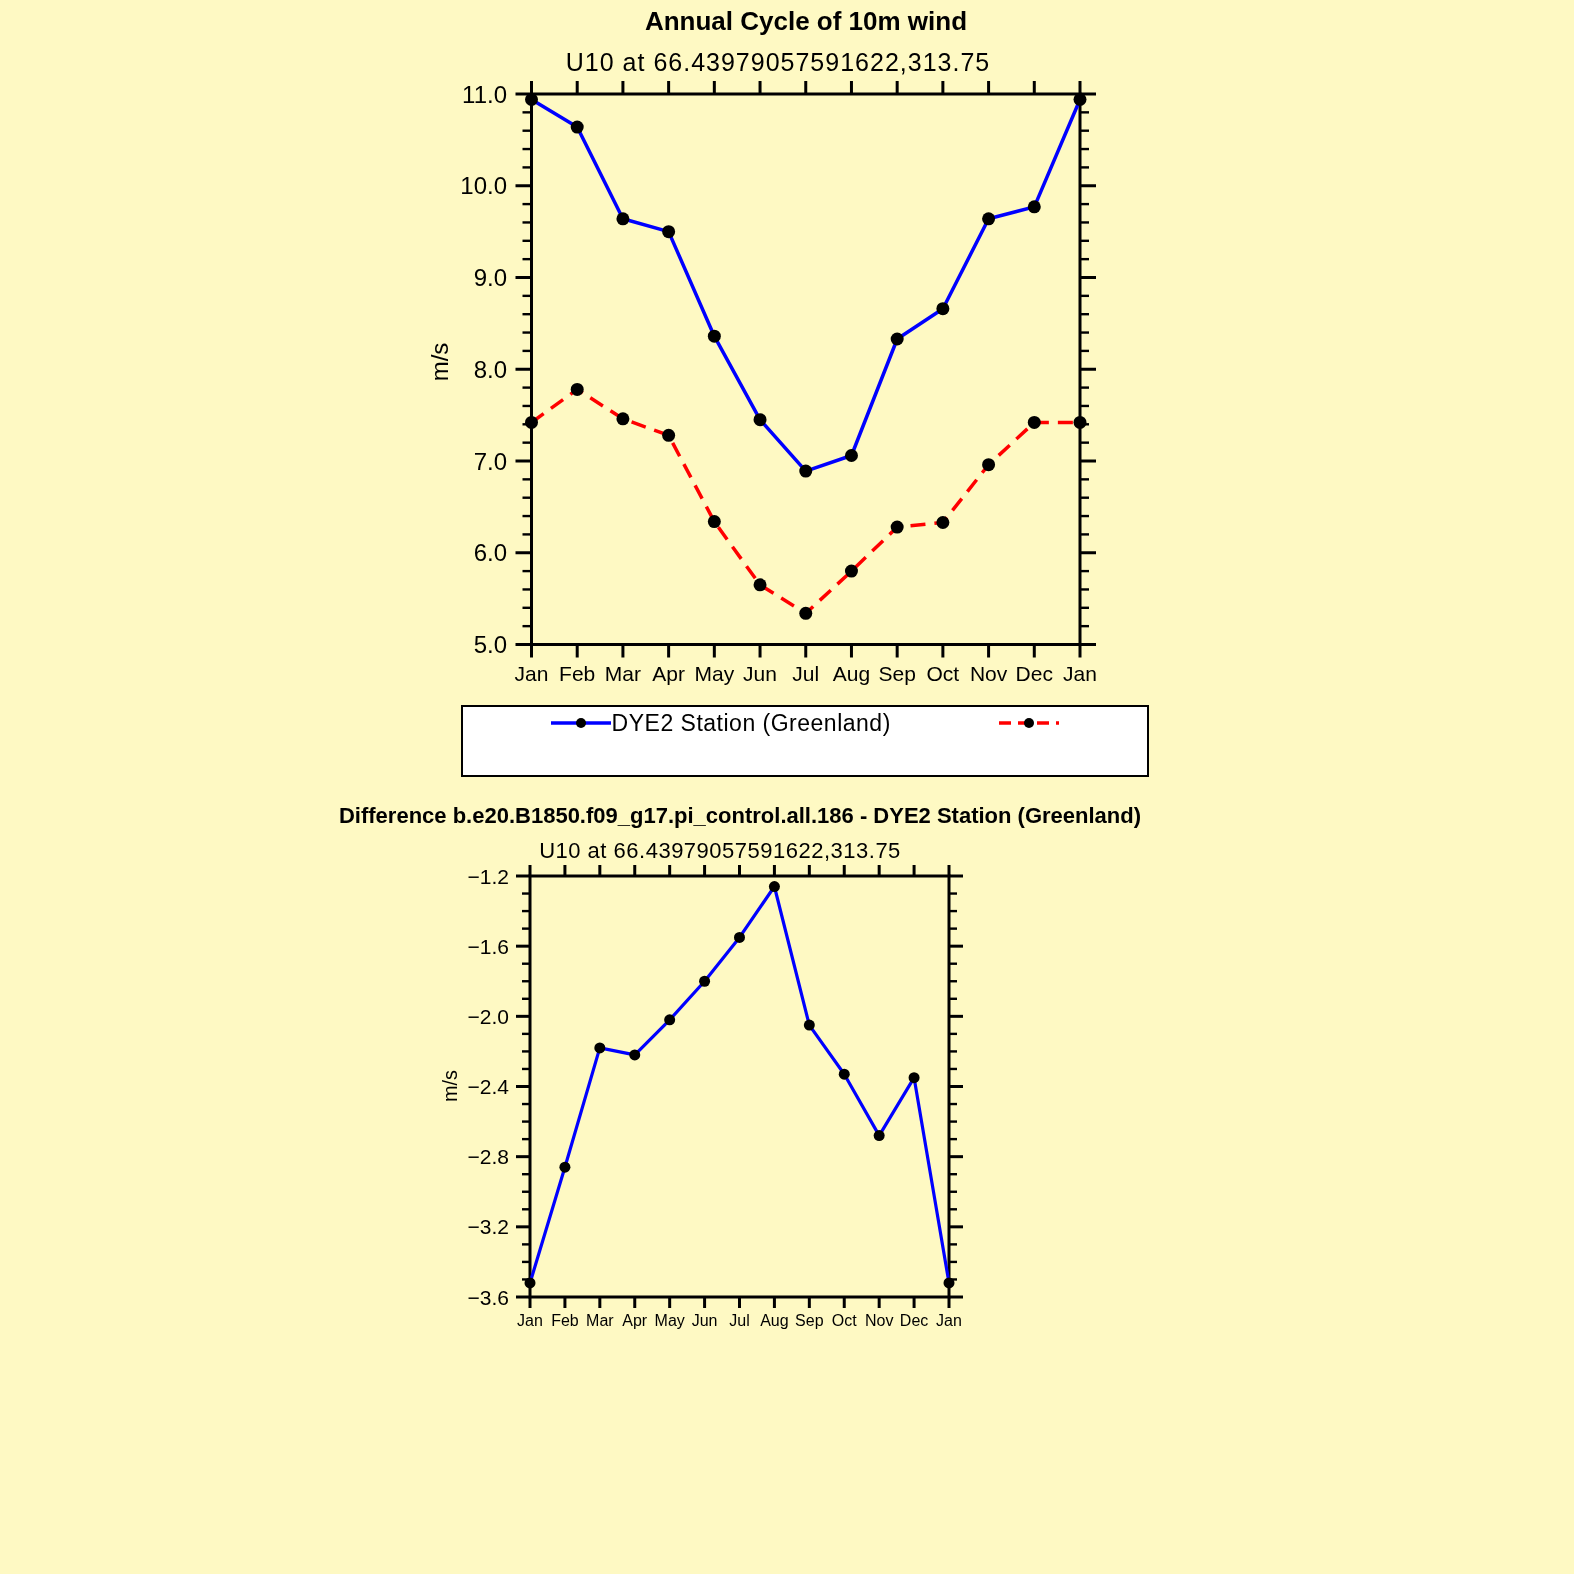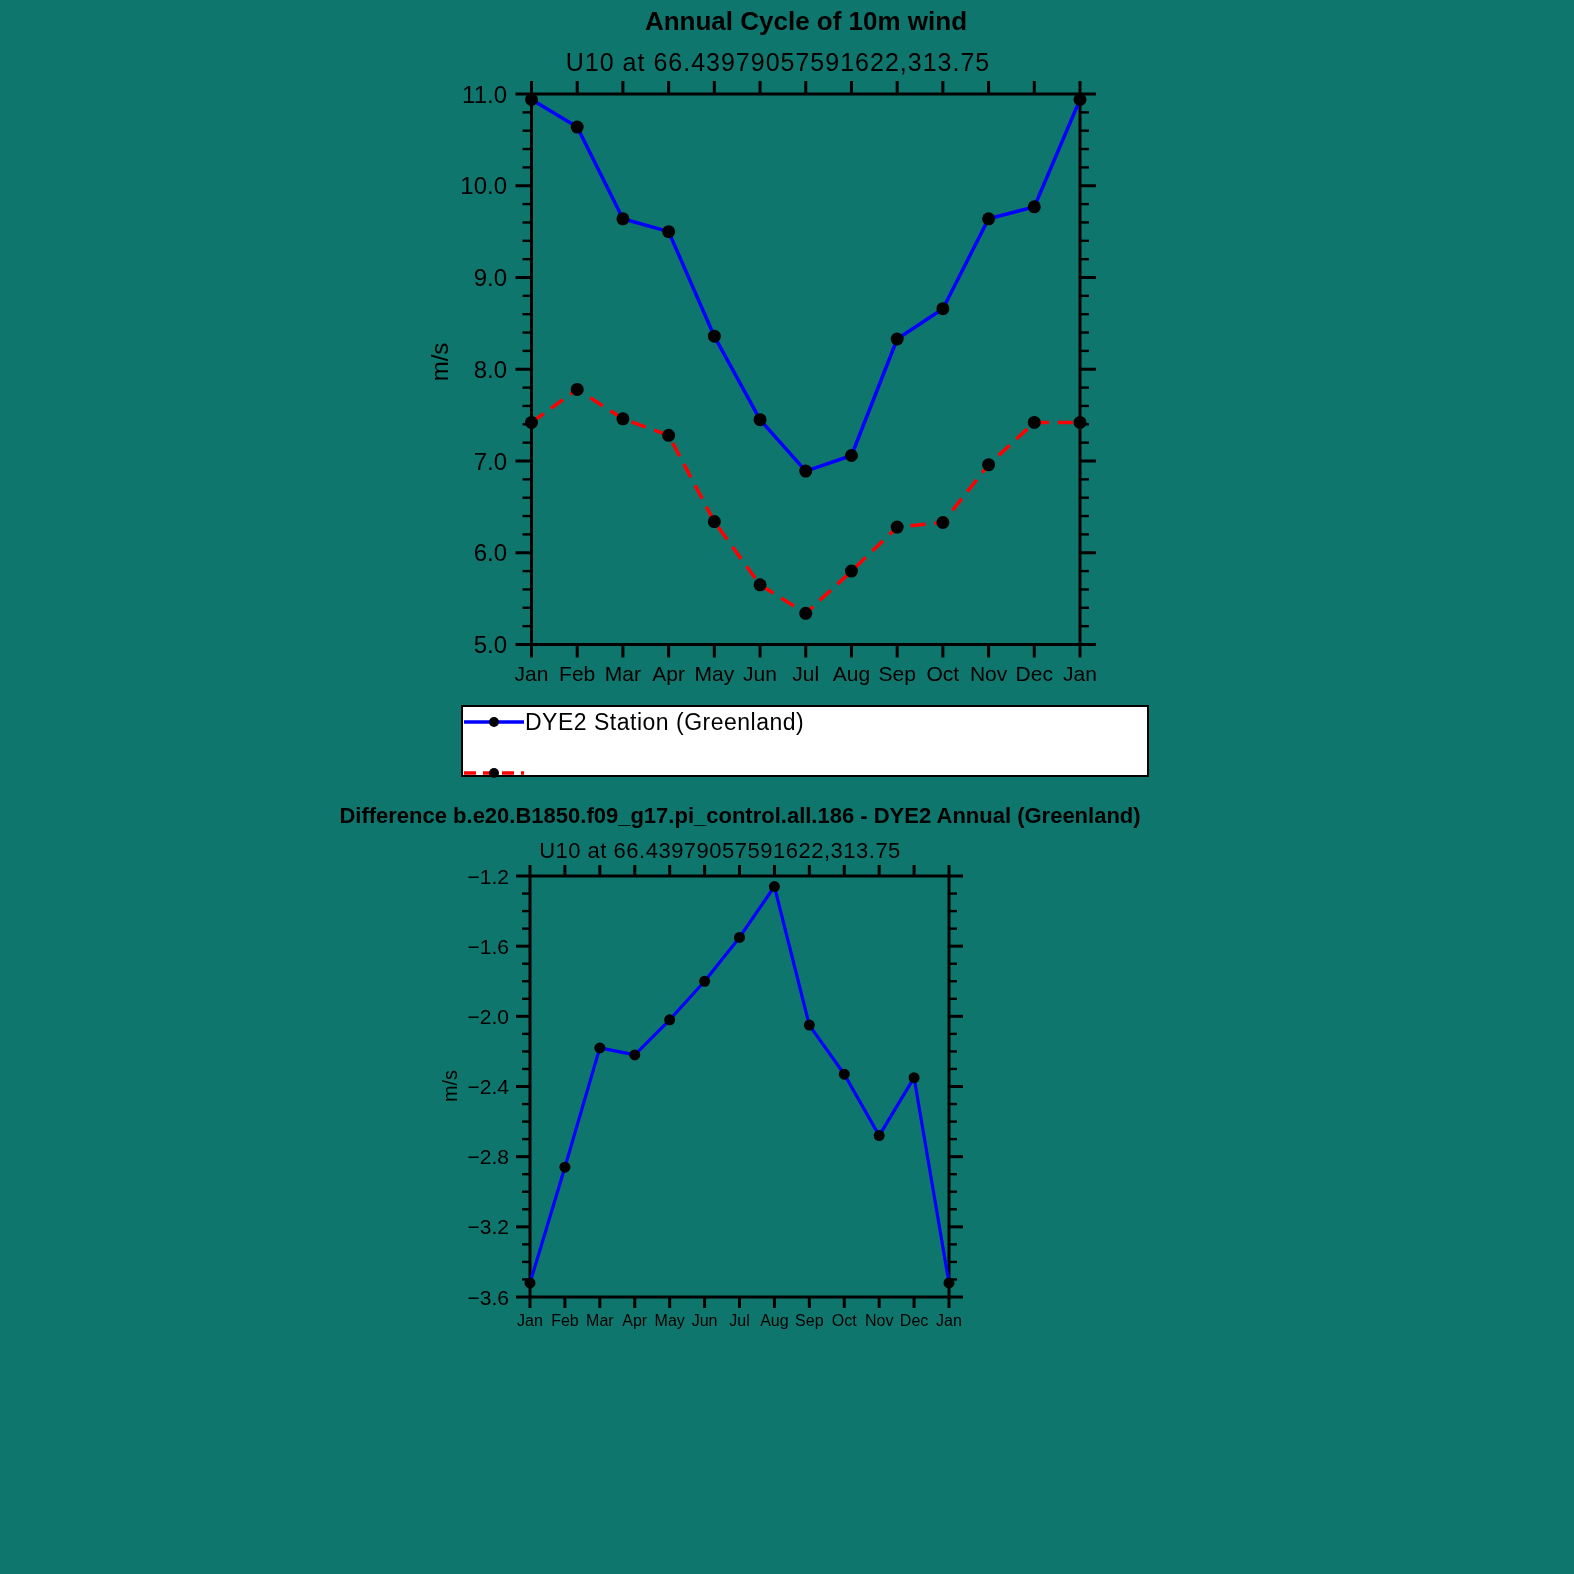--- a/index.html
+++ b/index.html
@@ -4,21 +4,21 @@
 <style>
   html, body {
     margin: 0;
     padding: 0;
     background: #ffffff;
   }
   #canvas {
     position: relative;
     width: 1574px;
     height: 1574px;
-    background: #0f766e;
+    background: #fef9c3;
     font-family: "Liberation Sans", sans-serif;
     color: #000000;
     overflow: hidden;
     text-decoration: underline;
   }
   .abs { position: absolute; }
   .ttl-main {
     top: 6px; left: 306px; width: 1000px;
     text-align: center;
     font-size: 26px; font-weight: bold;
@@ -56,21 +56,21 @@
   #plot-svg { left: 0; top: 0; }
   #plot-svg text {
     font-family: "Liberation Sans", sans-serif;
     fill: #000000;
   }
   .legend {
     left: 461px; top: 705px; width: 688px; height: 72px;
     border: 2px solid #000000;
     box-sizing: border-box;
     display: flex;
-    flex-direction: column;
+    flex-direction: row;
     justify-content: space-evenly;
     background: #ffffff;
     gap: 21px;
   }
   .legend-row {
     display: flex;
     align-items: center;
     height: 32px;
   }
   .legend-row svg { flex: 0 0 auto; display: block; }
@@ -82,21 +82,21 @@
 </style>
 </head>
 <body>
 
 <div id="canvas">
 
   <div class="abs ttl-main">Annual Cycle of 10m wind</div>
   <div class="abs sub-main">U10 at 66.43979057591622,313.75</div>
   <div class="abs ylab-top">m/s</div>
 
-  <div class="abs ttl-diff">Difference b.e20.B1850.f09_g17.pi_control.all.186 - DYE2 Annual (Greenland)</div>
+  <div class="abs ttl-diff">Difference b.e20.B1850.f09_g17.pi_control.all.186 - DYE2 Station (Greenland)</div>
   <div class="abs sub-diff">U10 at 66.43979057591622,313.75</div>
   <div class="abs ylab-diff">m/s</div>
 
   <svg id="plot-svg" class="abs" width="1574" height="1574">
       <line x1="522.5" y1="626.15" x2="531.5" y2="626.15" stroke="#000000" stroke-width="2.4"></line>
       <line x1="1080" y1="626.15" x2="1089" y2="626.15" stroke="#000000" stroke-width="2.4"></line>
       <line x1="522.5" y1="607.8" x2="531.5" y2="607.8" stroke="#000000" stroke-width="2.4"></line>
       <line x1="1080" y1="607.8" x2="1089" y2="607.8" stroke="#000000" stroke-width="2.4"></line>
       <line x1="522.5" y1="589.45" x2="531.5" y2="589.45" stroke="#000000" stroke-width="2.4"></line>
       <line x1="1080" y1="589.45" x2="1089" y2="589.45" stroke="#000000" stroke-width="2.4"></line>

